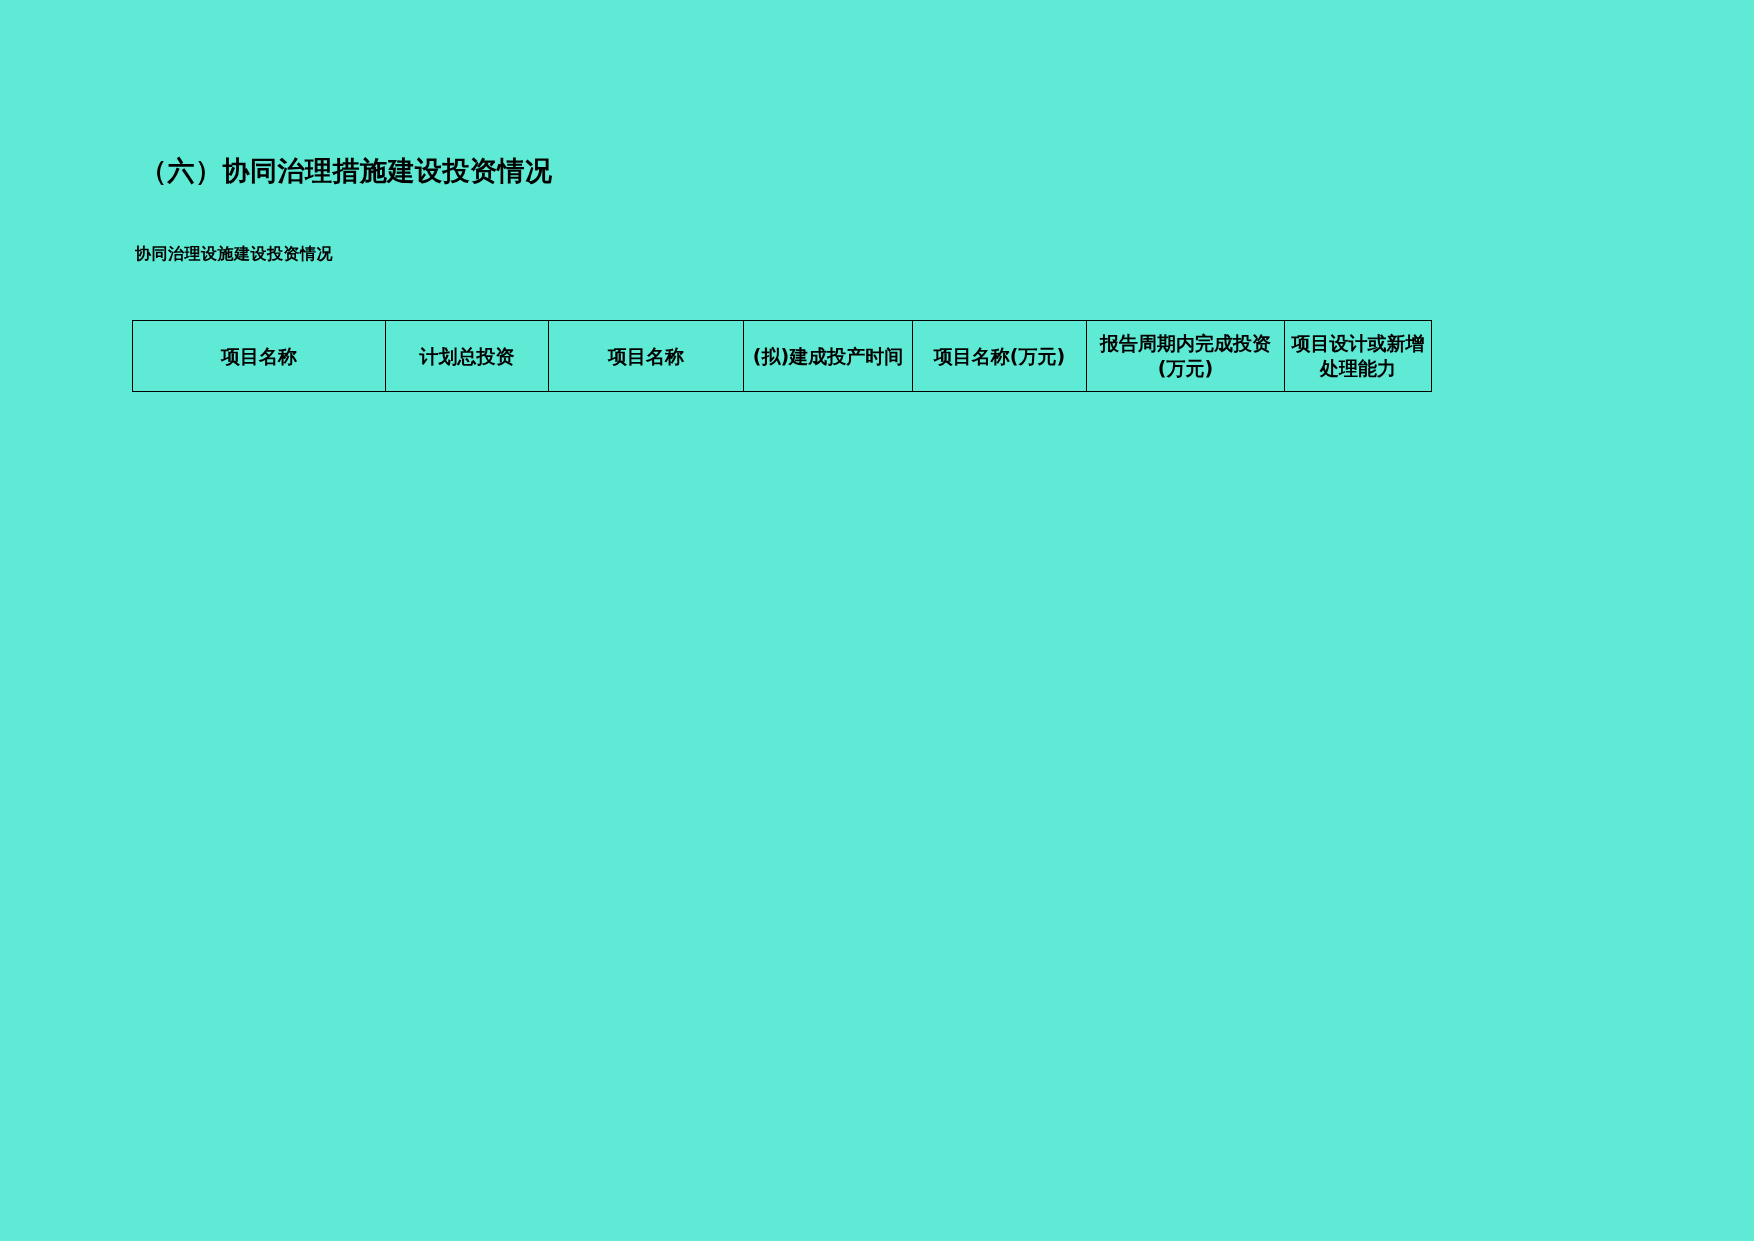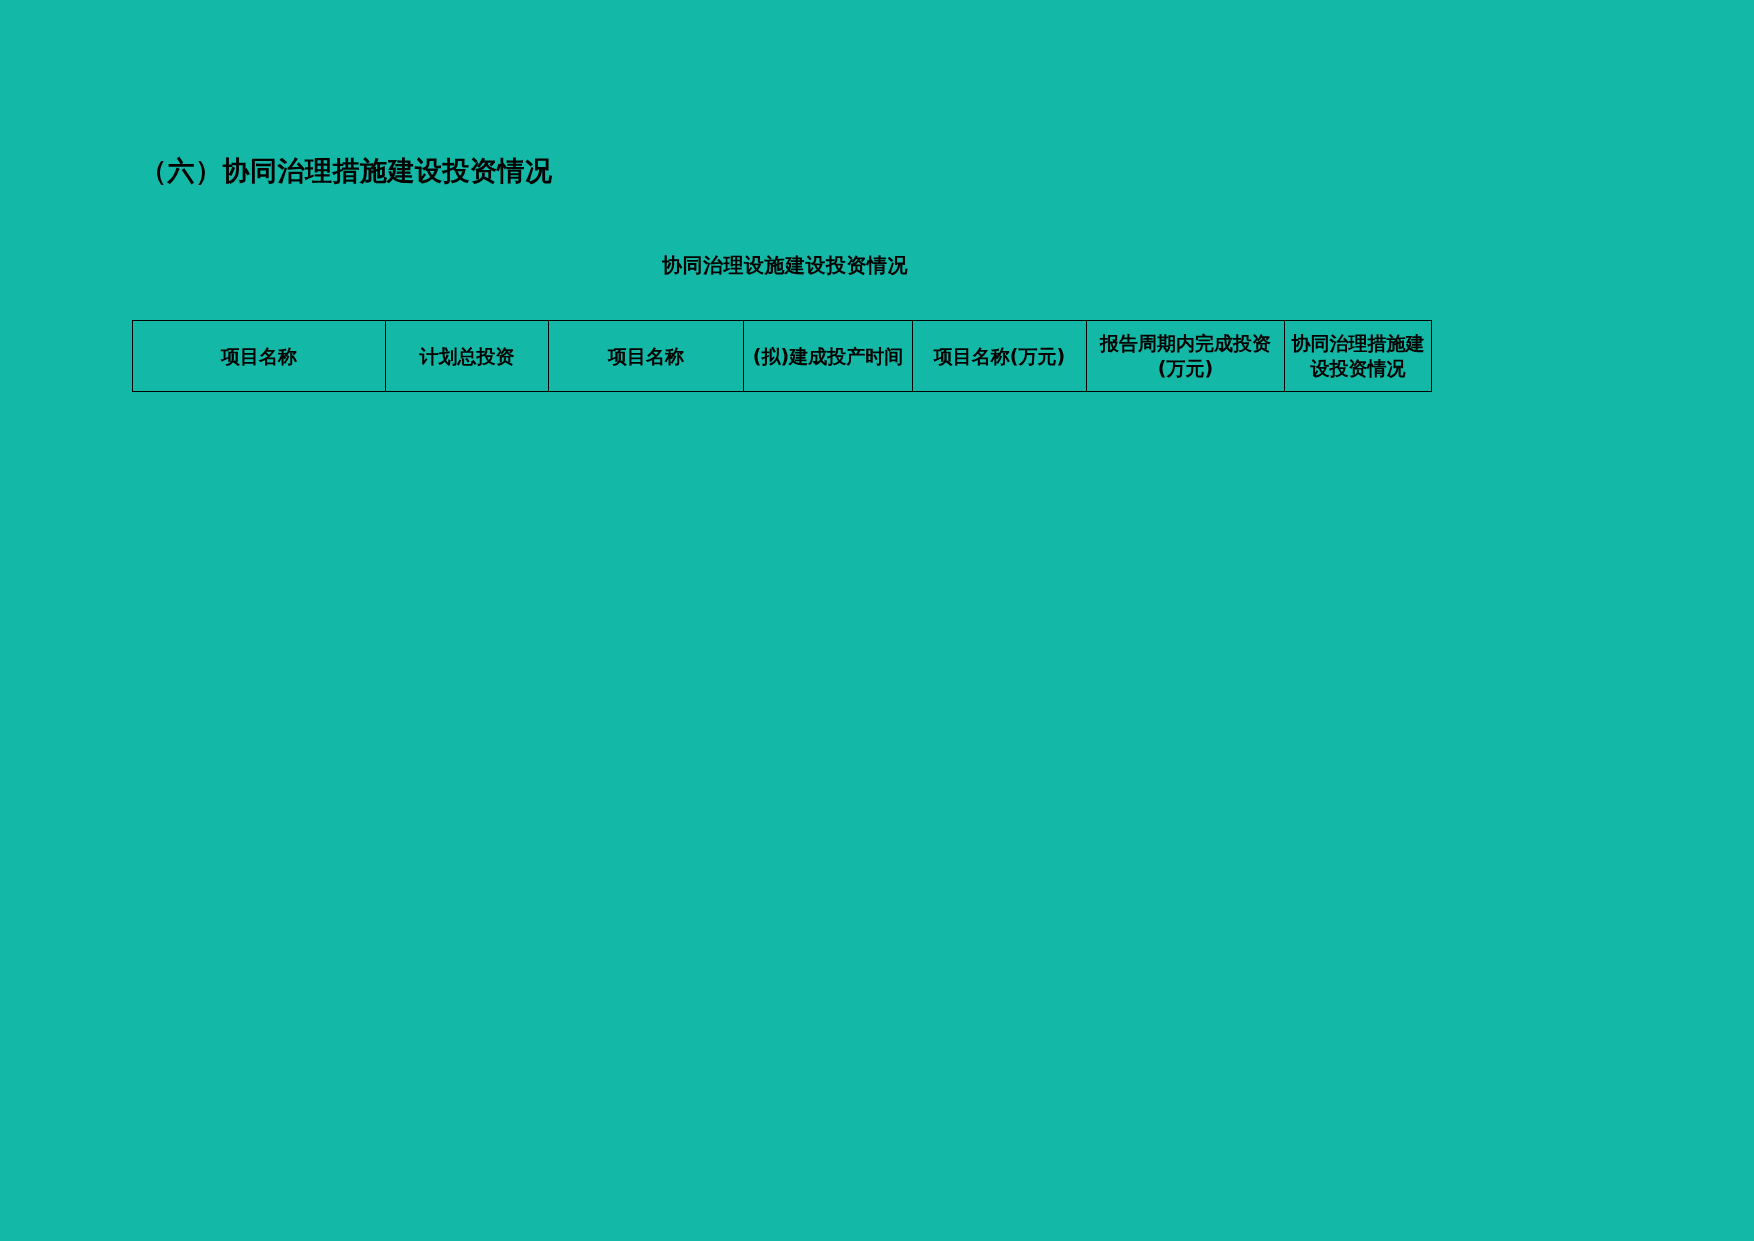--- a/index.html
+++ b/index.html
@@ -14,39 +14,39 @@
     color: #000000;
     position: relative;
     overflow: hidden;
   }
   .page {
     position: absolute;
     left: 0;
     top: 0;
     width: 1754px;
     height: 1241px;
-    background: #14b8a6;
+    background: #5eead4;
   }
   .section-heading {
     position: absolute;
     left: 140px;
     top: 152px;
     font-size: 27px;
     font-weight: bold;
     letter-spacing: 0.5px;
     line-height: 1.4;
     white-space: nowrap;
   }
   .table-caption {
     position: absolute;
     left: 135px;
-    top: 252px;
+    top: 244px;
     width: 1300px;
-    text-align: center;
-    font-size: 20px;
+    text-align: left;
+    font-size: 16px;
     font-weight: bold;
     letter-spacing: 0.5px;
     white-space: nowrap;
   }
   .table-wrap {
     position: absolute;
     left: 132px;
     top: 320px;
     width: 1299px;
   }
@@ -97,20 +97,20 @@
           <col class="c6">
       </colgroup>
       <thead>
         <tr>
           <th>项目名称</th>
           <th>计划总投资</th>
           <th>项目名称</th>
           <th>(拟)建成投产时间</th>
           <th>项目名称(万元)</th>
           <th>报告周期内完成投资(万元)</th>
-          <th>协同治理措施建设投资情况</th>
+          <th>项目设计或新增处理能力</th>
         </tr>
       </thead>
       <tbody></tbody>
     </table>
   </div>
 
 </div>
 
 </body></html>

